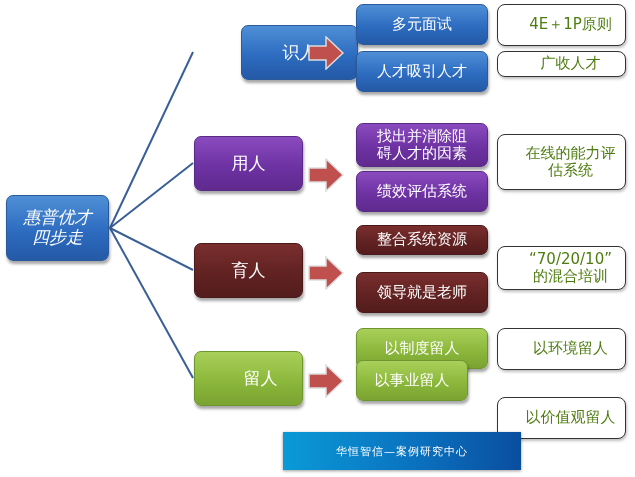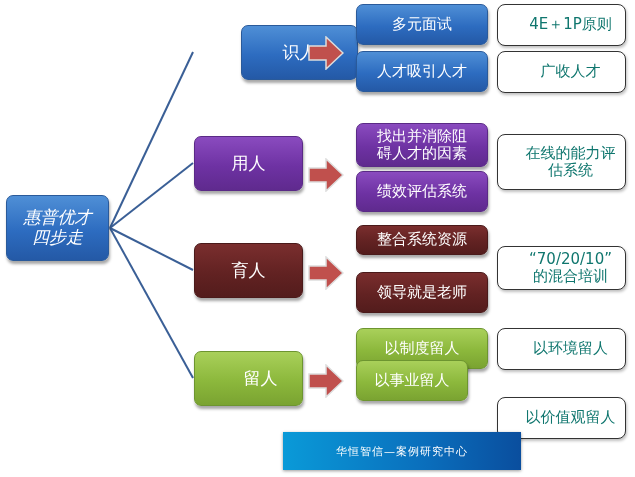--- a/index.html
+++ b/index.html
@@ -6,21 +6,21 @@
   body { width:635px; height:477px; position:relative; overflow:hidden;
          font-family:"DejaVu Sans", sans-serif; }
   .box { position:absolute; display:flex; align-items:center; justify-content:center;
          text-align:center; color:#ffffff; border-radius:7px; box-sizing:border-box;
          box-shadow: 1px 3px 3px rgba(0,0,0,0.35); line-height:1.15; }
   .blue   { background:linear-gradient(#4f8fd6, #2d6cc0 55%, #2459a6); border:1px solid #2a5a9a; }
   .purple { background:linear-gradient(#8a4bbf, #6e32a3 55%, #5f2a8e); border:1px solid #5a2a86; }
   .maroon { background:linear-gradient(#7a2e2e, #622222 55%, #531c1c); border:1px solid #4a1a1a; }
   .green  { background:linear-gradient(#a9d05a, #8cb83c 55%, #7aa331); border:1px solid #6d9530; }
   .outline { position:absolute; display:flex; align-items:center; justify-content:center;
-         text-align:center; color:#0f766e; background:#fff; border:1.5px solid #333;
+         text-align:center; color:#4d7c0f; background:#fff; border:1.5px solid #333;
          border-radius:8px; box-sizing:border-box; line-height:1.15;
          box-shadow: 1px 2px 3px rgba(0,0,0,0.25); font-size:15px;padding-left:18px; }
   .root { font-size:17px;font-style:italic; }
   .lvl2 { font-size:17px; }
   .leaf { font-size:15px; }
   .arrow { position:absolute; width:36px; height:34px; }
   .footer { position:absolute; left:283px; top:432px; width:238px; height:38px;
             background:linear-gradient(90deg,#0a9ad8,#0a6ebc 60%,#0a4e9e);
             color:#fff; font-family:"DejaVu Serif", serif; font-size:11px;
             display:flex; align-items:center; justify-content:center;
@@ -40,21 +40,21 @@
 <div class="box blue root" style="left:6px;top:195px;width:103px;height:66px;white-space:pre-line;">惠普优才
 四步走</div>
 
 <div class="box blue lvl2" style="left:194px;top:25px;width:117px;height:55px;margin-left:47px;">识人</div>
 <svg class="arrow" style="left:308px;top:36px;" viewBox="0 0 36 34">
   <polygon points="1,10 18,10 18,1 35,17 18,33 18,24 1,24" fill="#c0504d" stroke="#ddd" stroke-width="1.5"></polygon>
 </svg>
 <div class="box blue leaf" style="left:356px;top:4px;width:132px;height:41px;">多元面试</div>
 <div class="box blue leaf" style="left:356px;top:51px;width:132px;height:41px;">人才吸引人才</div>
 <div class="outline" style="left:497px;top:4px;width:129px;height:42px;">4E＋1P原则</div>
-<div class="outline" style="left:497px;top:51px;width:129px;height:42px;">广收人才</div>
+<div class="outline" style="left:497px;top:51px;width:129px;height:26px;">广收人才</div>
 
 <div class="box purple lvl2" style="left:194px;top:136px;width:109px;height:55px;">用人</div>
 <svg class="arrow" style="left:308px;top:158px;" viewBox="0 0 36 34">
   <polygon points="1,10 18,10 18,1 35,17 18,33 18,24 1,24" fill="#c0504d" stroke="#ddd" stroke-width="1.5"></polygon>
 </svg>
 <div class="box purple leaf" style="left:356px;top:123px;width:132px;height:44px;white-space:pre-line;">找出并消除阻
 碍人才的因素</div>
 <div class="box purple leaf" style="left:356px;top:171px;width:132px;height:41px;">绩效评估系统</div>
 <div class="outline" style="left:497px;top:134px;width:129px;height:56px;white-space:pre-line;">在线的能力评
 估系统</div>

